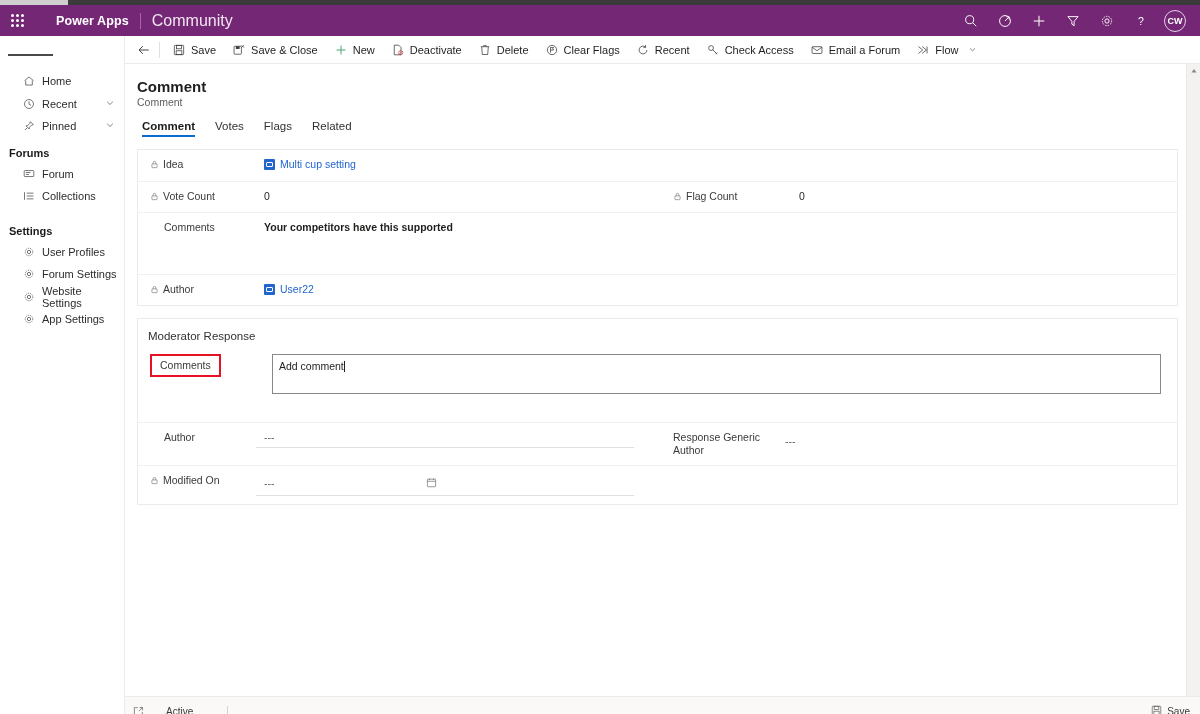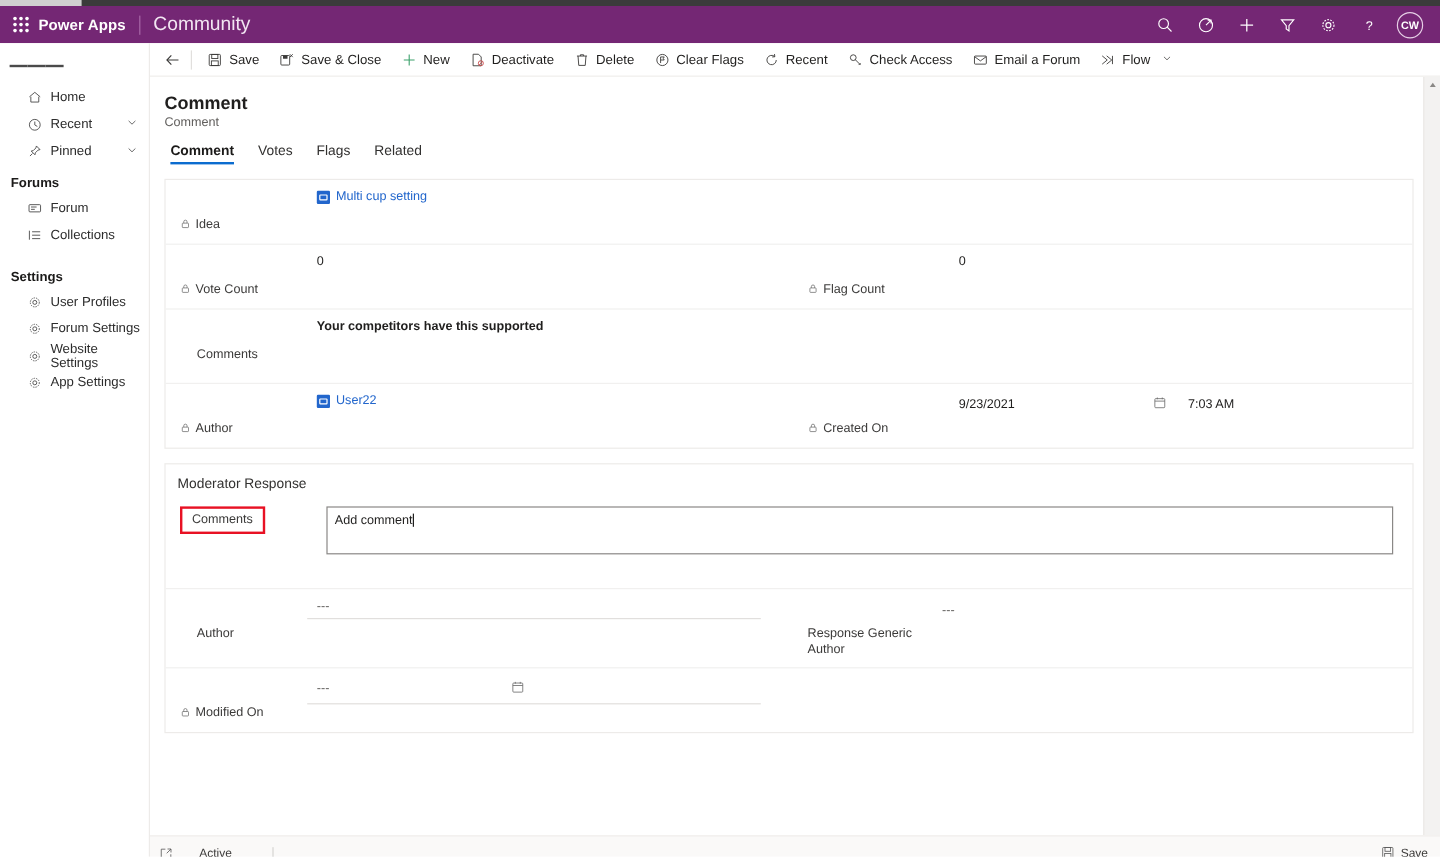--- a/index.html
+++ b/index.html
@@ -16,21 +16,21 @@
   .browser-edge .tab-hint { width:68px; height:5px; background:#cfcfcf; }
 
   
   .topbar {
     height: 31px; background: #742774; color:#fff;
     display:flex; align-items:center; padding: 0 10px 0 6px;
   }
   .waffle { width:22px; height:22px; display:flex; align-items:center; justify-content:center; cursor:pointer; }
   .waffle .grid { display:grid; grid-template-columns: repeat(3,3px); grid-template-rows: repeat(3,3px); gap:2px; }
   .waffle .grid i { width:3px; height:3px; background:#fff; border-radius:50%; display:block; }
-  .brand { font-size:12.5px; font-weight:bold; margin-left:4px; letter-spacing:.1px; }
+  .brand { font-size:12.5px; font-weight:bold; margin-left:28px; letter-spacing:.1px; }
   .vdiv { width:1px; height:16px; background:#a768a7; margin:0 11px; }
   .appname { font-size:16px; font-weight:normal; color:#f2e6f2;text-align:right; }
   .topbar-right { margin-left:auto; display:flex; align-items:center; gap:0px; }
   .ticon { width:34px; height:31px; display:flex; align-items:center; justify-content:center; cursor:pointer; }
   .ticon svg { display:block; }
   .avatar {
     width:22px; height:22px; border-radius:50%; border:1px solid #e6cfe6;
     display:flex; align-items:center; justify-content:center;
     font-size:9px; font-weight:bold; color:#fff; margin-left:6px; margin-right:4px; cursor:pointer;
   }
@@ -88,21 +88,21 @@
 
   .row { display:flex; border-top:1px solid #f1f0ef; min-height:31px; }
   .row.no-top { border-top:none; }
   .col { display:flex; align-items:flex-start; padding:8px 0 8px 0; min-width:0; }
   .col.left { width:520px; flex:none; }
   .col.right { flex:1; border-left:1px solid transparent; padding-left:14px; }
   .col.full { flex:1; }
 
   .lbl {
     font-size:10.5px; color:#3b3a39; display:flex; align-items:flex-start; gap:4px;
-    width:118px; flex:none; padding-left:12px; line-height:13px;margin-top:23px;
+    width:118px; flex:none; padding-left:12px; line-height:13px;
   }
   .lbl.indent { padding-left:26px; }
   .lbl .lockwrap { flex:none; margin-top:1px; }
   .val { font-size:10.5px; color:#201f1e; padding-left:8px; line-height:13px; }
   .val.bold { font-weight:bold; }
   .val.dim { color:#605e5c; }
   .link { font-size:10.5px; color:#2266cc; display:flex; align-items:center; gap:5px; cursor:pointer; padding-left:8px; }
   .link .lk { text-decoration:none; }
 
   .entity-icon {
@@ -542,43 +542,20 @@
                   </span>
                   <span>Author</span>
                 </div>
                 <div class="link">
                   <span class="entity-icon">
                       <i></i>
                     </span>
                   <span class="lk">User22</span>
                 </div>
               </div>
-              <div class="col right">
-                <div class="lbl" style="padding-left:0;">
-                  <span class="lockwrap">
-                    <svg width="9" height="9" viewBox="0 0 16 16">
-                        <rect x="3.4" y="7" width="9.2" height="6.6" rx="1" fill="none" stroke="#6b6b6b" stroke-width="1.1"></rect>
-                        <path d="M5.6 7 v-2 a2.4 2.4 0 0 1 4.8 0 v2" fill="none" stroke="#6b6b6b" stroke-width="1.1"></path>
-                      </svg>
-                  </span>
-                  <span>Created On</span>
-                </div>
-                <div class="datewrap">
-                  <div class="val date-field">9/23/2021</div>
-                  <span style="margin-right:10px;">
-                    <svg width="11" height="11" viewBox="0 0 16 16">
-                        <rect x="2" y="3.2" width="12" height="11" rx="1" fill="none" stroke="#6b6b6b" stroke-width="1"></rect>
-                        <line x1="2" y1="6.2" x2="14" y2="6.2" stroke="#6b6b6b" stroke-width="1"></line>
-                        <line x1="5" y1="1.8" x2="5" y2="4" stroke="#6b6b6b" stroke-width="1"></line>
-                        <line x1="11" y1="1.8" x2="11" y2="4" stroke="#6b6b6b" stroke-width="1"></line>
-                      </svg>
-                  </span>
-                  <div class="val">7:03 AM</div>
-                </div>
-              </div>
             </div>
           </div>
 
           <div class="section">
             <div class="section-title">Moderator Response</div>
 
             <div class="row no-top" style="min-height:74px; align-items:flex-start;">
               <div class="col full" style="padding-top:6px;">
                 <div style="width:126px; flex:none; display:flex; padding-left:8px;">
                   <div class="hl-box">

